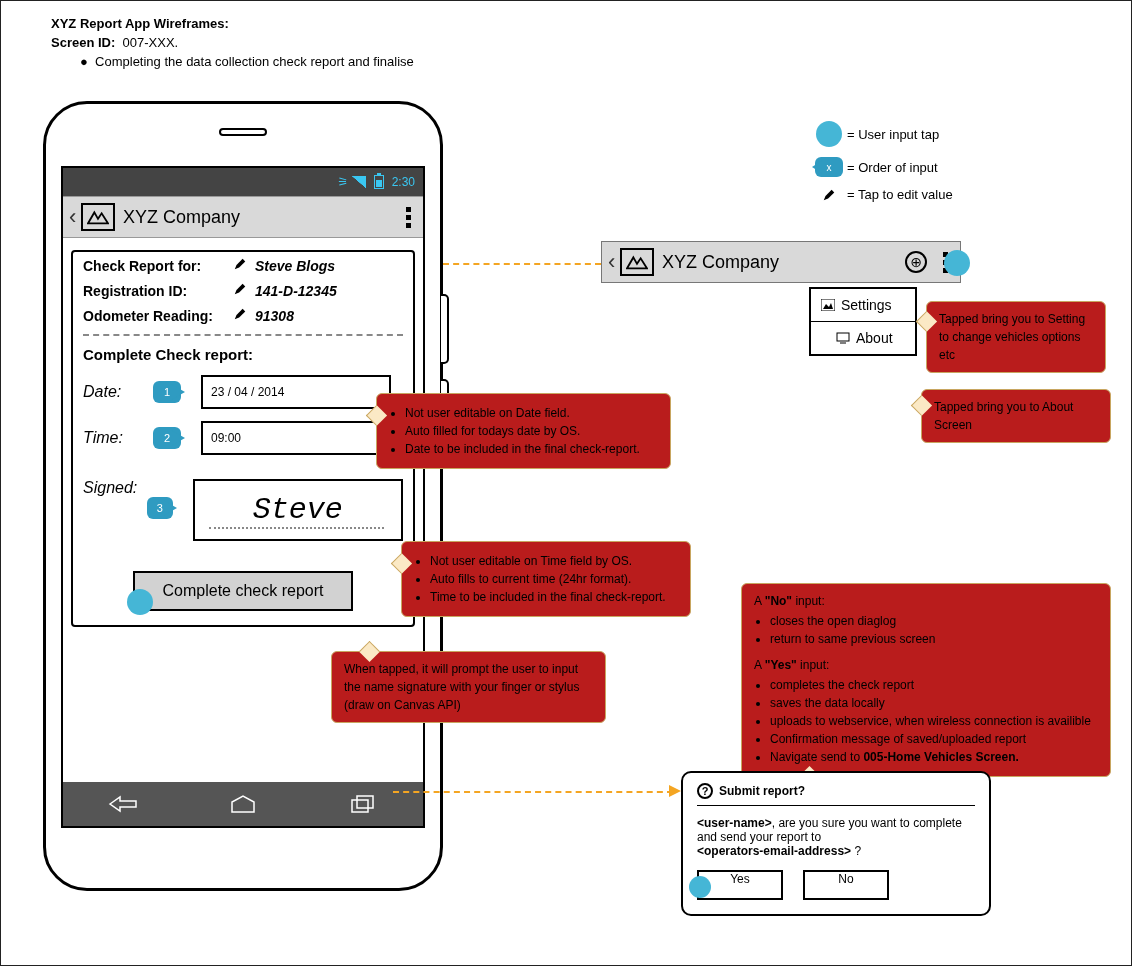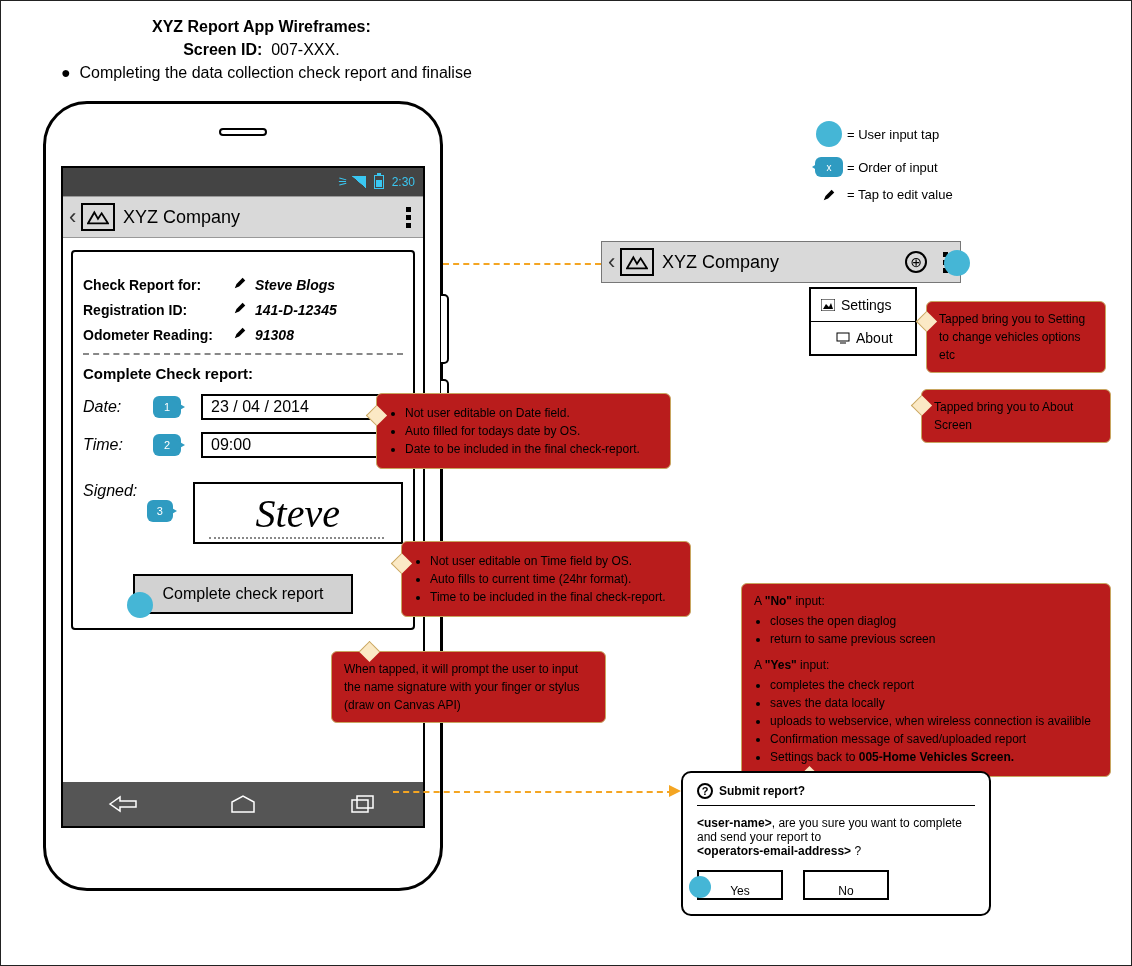--- a/index.html
+++ b/index.html
@@ -1,19 +1,19 @@
 <!DOCTYPE html>
 <html><head>
 <meta charset="utf-8">
 <style>
   * { box-sizing: border-box; }
   body { margin:0; padding:0; font-family: "Comic Sans MS", "Segoe Script", cursive, sans-serif; background:#fff; color:#000;}
   .canvas { position:relative; width:1132px; height:966px; border:1px solid #222;}
-  .header { position:absolute; top:14px; left:50px; font-size:16px; line-height:1.45;text-align:center;}
-  .header .bullet { margin-left:10px;}
+  .header { position:absolute; top:14px; left:50px; font-size:13px; line-height:1.45;}
+  .header .bullet { margin-left:29px;}
   .bold { font-weight:bold;}
   
   
   .phone { position:absolute; top:100px; left:42px; width:400px; height:790px; 
            border:3px solid #000; border-radius:44px; background:#fff;}
   .phone-top { position:absolute; top:24px; left:50%; transform:translateX(-50%); width:48px; height:8px;
                border:2px solid #000; border-radius:6px;}
   .phone-inner { position:absolute; top:62px; left:15px; right:15px; bottom:60px; border:2px solid #000; background:#fff;}
   .side-btn { position:absolute; right:-9px; width:8px; border:2px solid #000; border-left:none; border-radius:0 5px 5px 0; background:#fff;}
   .side-btn.a { top:190px; height:70px;}
@@ -29,36 +29,36 @@
   .app-bar { height:42px; background:#d9d9d9; border-top:1px solid #999; border-bottom:1px solid #999;
              display:flex; align-items:center; padding:0 6px;}
   .app-bar .back-chev { width:12px; font-size:22px; color:#333;}
   .app-bar .logo { width:34px; height:28px; border:2px solid #000; display:flex; align-items:center; justify-content:center; margin-right:8px;}
   .app-bar .title { flex:1; font-size:18px;}
   .app-bar .kebab { width:12px; display:flex; flex-direction:column; align-items:center; gap:3px; margin-right:3px;}
   .app-bar .kebab span { width:5px; height:5px; background:#000;}
   .app-bar .globe { width:22px; height:22px; border:2px solid #000; border-radius:50%; display:flex; align-items:center; justify-content:center; font-size:14px; }
 
   .body { padding:12px 8px 0 8px; }
-  .panel { border:2px solid #000; border-radius:4px; padding:20px 10px 14px 10px;}
+  .panel { border:2px solid #000; border-radius:4px; padding:1px 10px 14px 10px;}
   .row { display:flex; align-items:center; font-size:14px; padding:4px 0;}
   .row .lbl { width:150px; font-weight:bold; }
   .row .edit { width:14px; margin-right:8px;}
   .row .val { font-weight:bold; font-style:italic;}
   hr.dash { border:none; border-top:2px dashed #888; margin:6px 0 10px 0;}
   .sub-title { font-weight:bold; font-size:15px; margin-bottom:10px;}
 
   .field-row { display:flex; align-items:center; margin:12px 0;}
   .field-row .flbl { width:70px; font-size:16px; font-style:italic;}
   .order-tag { position:relative; width:28px; height:22px; background:#2f9bc1; color:#fff; font-size:11px;
                display:flex; align-items:center; justify-content:center; border-radius:6px; margin-right:20px;}
   .order-tag:after { content:""; position:absolute; right:-12px; top:3px; border:8px solid transparent; border-left:14px solid #2f9bc1;}
-  .input-box { height:26px; border:2px solid #000; padding:2px 8px; font-size:16px; font-family:sans-serif; flex:1; max-width:190px;}
+  .input-box { height:34px; border:2px solid #000; padding:2px 8px; font-size:12px; font-family:sans-serif; flex:1; max-width:190px;}
   .sig-box { height:62px; border:2px solid #000; width:230px; display:flex; align-items:center; justify-content:center;
-             font-family: Liberation Serif, serif; font-size:40px; font-style:italic;}
+             font-family: Liberation Mono, monospace; font-size:30px; font-style:italic;}
   .sig-line { border-bottom:2px dotted #888; width:85%; }
 
   .complete-btn { display:block; margin:30px auto 0 auto; width:220px; height:40px; border:2px solid #000;
                    background:#d2d2d2; font-size:16px; position:relative;}
   .tap-dot { position:absolute; width:26px; height:26px; border-radius:50%; background:#45b6d6;}
 
   .footer { text-align:center; font-size:12px; margin-top:10px; line-height:1.4;}
 
   .nav-bar { position:absolute; left:0; right:0; bottom:0; height:44px; background:#555;
              display:flex; align-items:center; justify-content:space-around; color:#fff;}
@@ -90,21 +90,21 @@
   .menu-pop .mi:last-child { border-bottom:none;margin-left:15px;}
   .mi svg{ width:14px; height:12px;}
 
   
   .dialog { position:absolute; top:770px; left:680px; width:310px; border:2px solid #000; border-radius:10px;
             padding:10px 14px 14px 14px; font-family:sans-serif; font-size:12px; background:#fff;}
   .dialog .dtitle { font-weight:bold; display:flex; align-items:center; gap:6px; margin-bottom:6px;}
   .dialog .q { width:16px; height:16px; border:2px solid #000; border-radius:50%; display:flex; align-items:center; justify-content:center; font-size:11px;}
   .dialog hr{ border:none; border-top:1px solid #000; margin:4px 0 10px 0;}
   .dialog .btns { display:flex; gap:20px; margin-top:12px;}
-  .dialog .btn { position:relative; width:86px; height:30px; border:2px solid #000; display:flex; align-items:flex-end; justify-content:center;}
+  .dialog .btn { position:relative; width:86px; height:30px; border:2px solid #000; display:flex; align-items:flex-start; justify-content:center;}
   .dialog .btns .tap-dot { left:-10px; top:4px; width:22px; height:22px;}
 
   
   .connector { position:absolute; border-top:2px dashed #f4a522;}
   .arrow-head { position:absolute; width:0; height:0; border:6px solid transparent;}
   
   svg.pencil { width:14px; height:14px;}
   svg.mountains { width:22px; height:16px;}
 </style>
 </head>
@@ -321,21 +321,21 @@
       <li>closes the open diaglog</li>
       <li>return to same previous screen</li>
     </ul>
     <div style="height:6px;"></div>
     <div data-name="yes-lead">A <b>"Yes"</b> input:</div>
     <ul>
       <li>completes the check report</li>
       <li>saves the data locally</li>
       <li>uploads to webservice, when wireless connection is availible</li>
       <li>Confirmation message of saved/uploaded report</li>
-      <li><span>Settings back to </span><b>005-Home Vehicles Screen.</b></li>
+      <li><span>Navigate send to </span><b>005-Home Vehicles Screen.</b></li>
     </ul>
   </div>
   <style>.callout[data-name='callout-yesno']:before{ left:60px; bottom:-8px; top:auto; transform:rotate(-45deg);}</style>
 
   <div class="connector" style="top:790px; left:392px; width:280px;"></div>
   <div class="arrow-head" style="top:784px; left:668px; border-left:12px solid #f4a522;"></div>
 
   <div class="dialog" data-name="submit-dialog">
     <div class="dtitle">
       <div class="q" data-name="question-icon">?</div>

